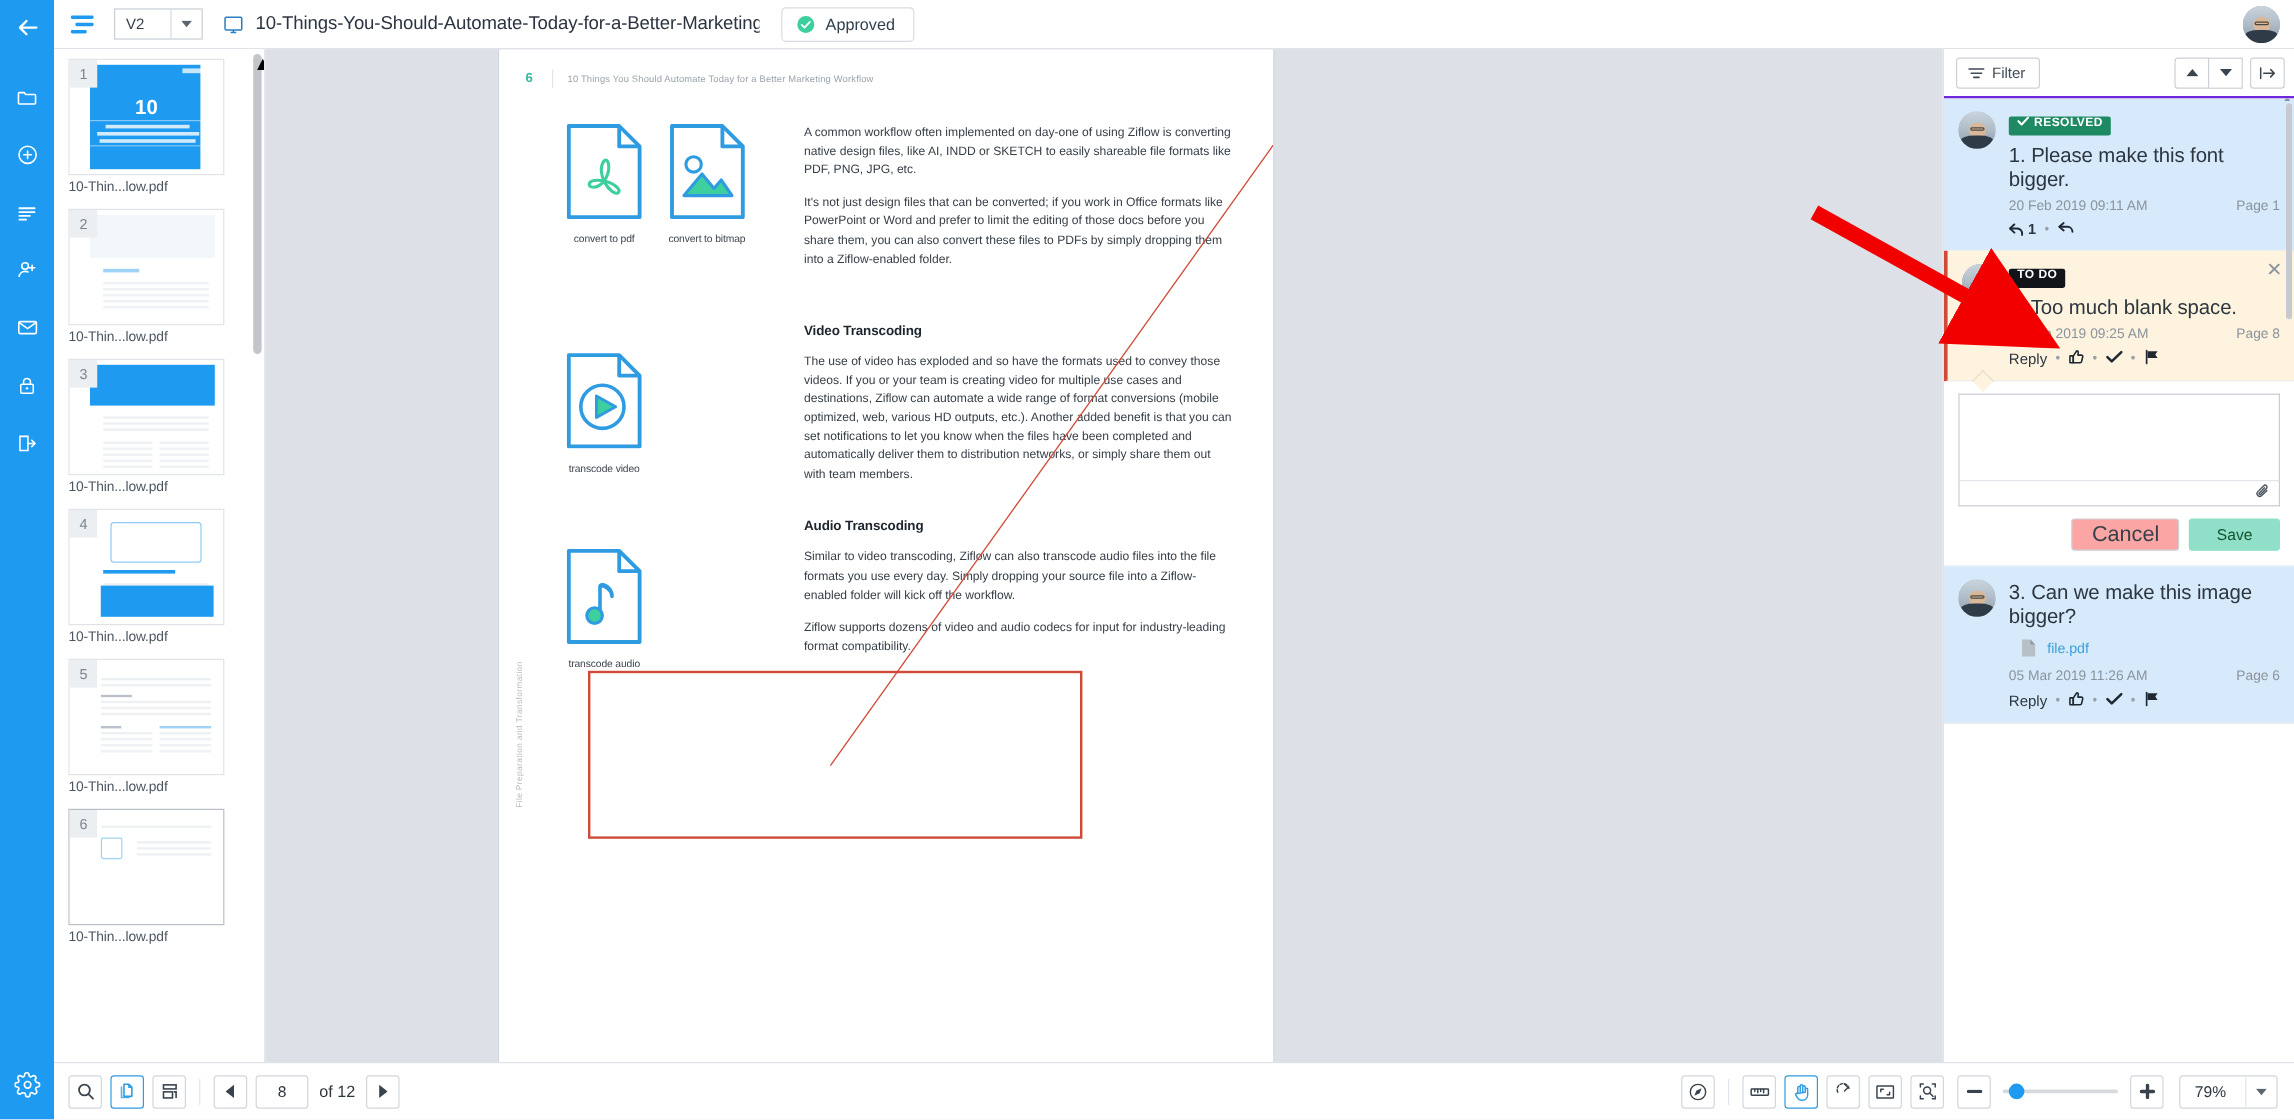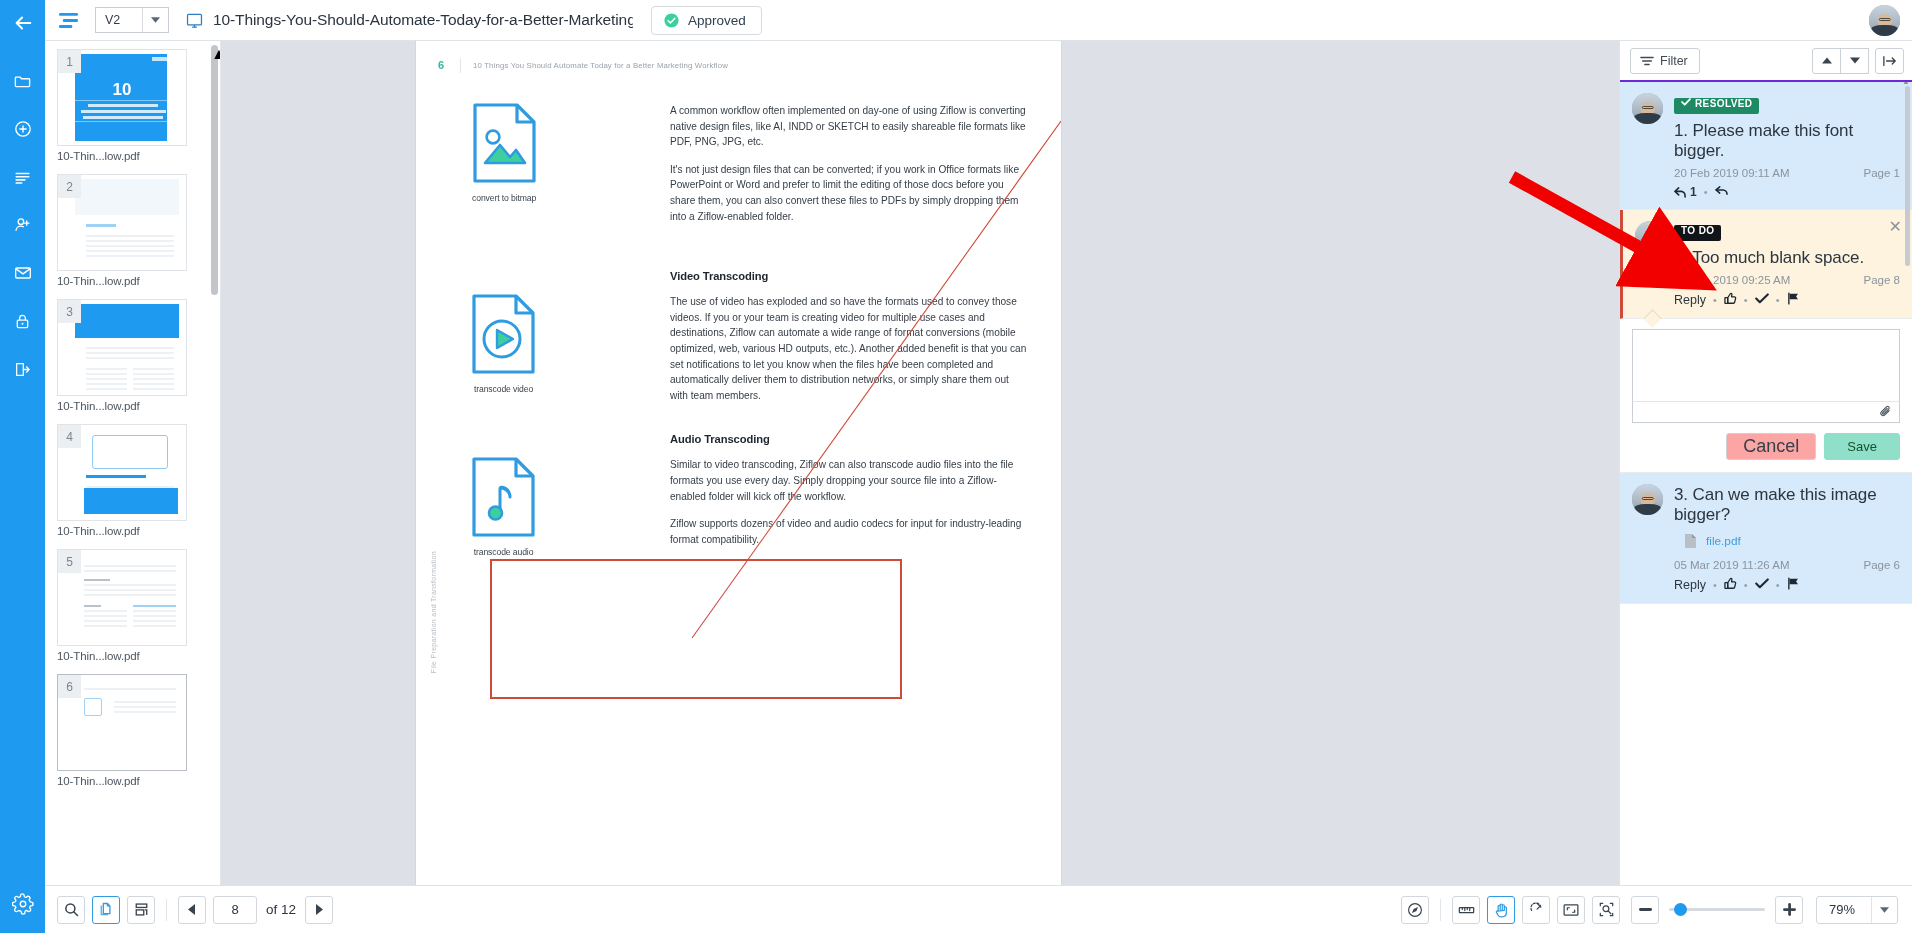--- a/index.html
+++ b/index.html
@@ -510,20 +510,30 @@
         <div class="ttl">10 Things You Should Automate Today for a Better Marketing Workflow</div>
       </div>
 
       <div class="vert-label">File Preparation and Transformation</div>
 
       <div class="content">
 
         <div class="row">
           <div class="ficons">
 
+            <div class="ficon-wrap">
+              <svg width="63" height="80" viewBox="0 0 63 80">
+                <path d="M2 2h42l17 17v59H2z" fill="#fff" stroke="#2f9be0" stroke-width="3.2" stroke-linejoin="round"></path>
+                <path d="M44 2v17h17" fill="none" stroke="#2f9be0" stroke-width="3.2" stroke-linejoin="round"></path>
+                <g fill="none" stroke="#3ecf9e" stroke-width="2.6" stroke-linecap="round">
+                  <path d="M31.5 31c-3.6 4.6-3 12 .6 18.4 3.2 5.7 8.6 10 11 8.2 2.5-1.8-.9-6-7.6-8.6-6.6-2.6-14.6-2.4-16.2.5-1.6 2.9 3 5 7.8 2.2 5.3-3 9.2-11 8-17.8-.6-3.2-2-4.4-3.6-2.9z"></path>
+                </g>
+              </svg>
+              <div class="ficon-cap">convert to pdf</div>
+            </div>
 
             <div class="ficon-wrap">
               <svg width="63" height="80" viewBox="0 0 63 80">
                 <path d="M2 2h42l17 17v59H2z" fill="#fff" stroke="#2f9be0" stroke-width="3.2" stroke-linejoin="round"></path>
                 <path d="M44 2v17h17" fill="none" stroke="#2f9be0" stroke-width="3.2" stroke-linejoin="round"></path>
                 <circle cx="20" cy="34" r="6.4" fill="none" stroke="#2f9be0" stroke-width="2.6"></circle>
                 <path d="M12 60l15-18 10 12 6-7 9 13z" fill="#3ecf9e"></path>
                 <path d="M12 60l15-18 10 12 6-7 9 13z" fill="none" stroke="#2f9be0" stroke-width="2.6" stroke-linejoin="round"></path>
               </svg>
               <div class="ficon-cap">convert to bitmap</div>

